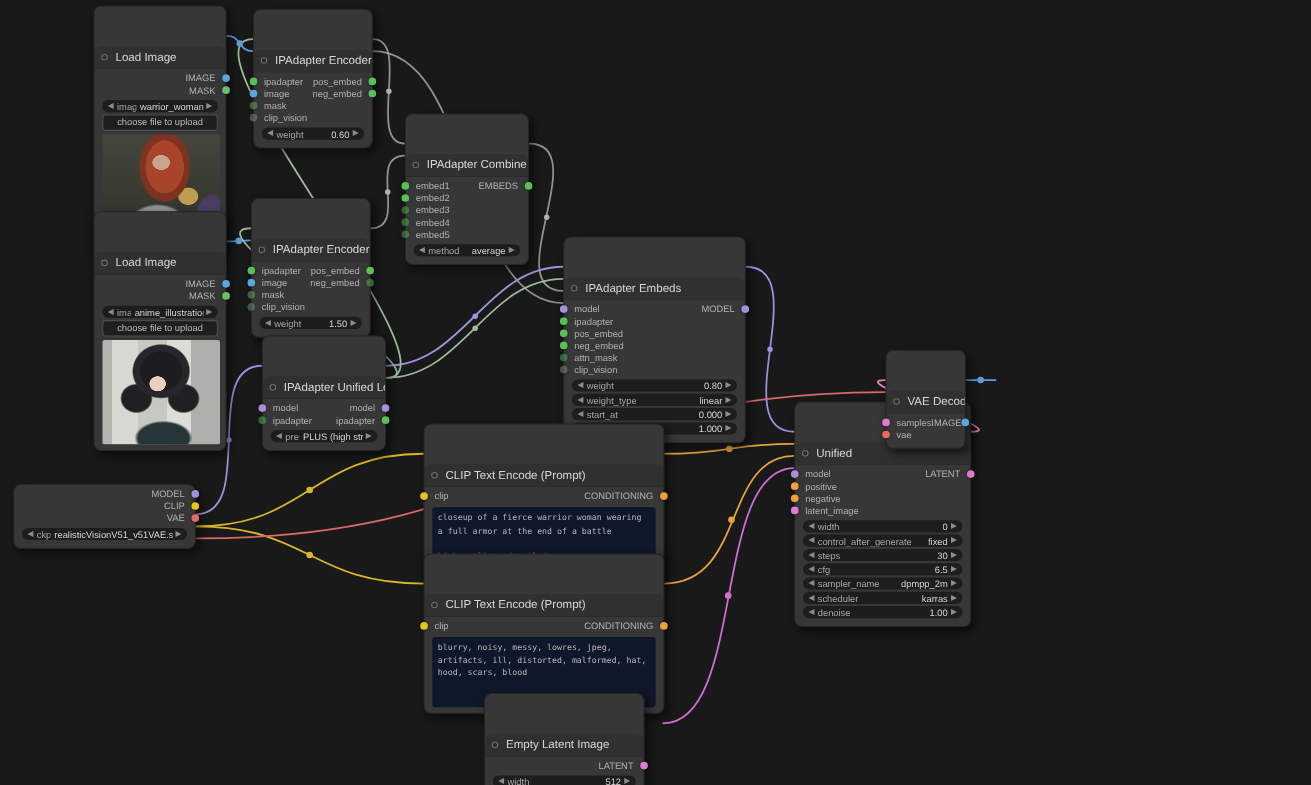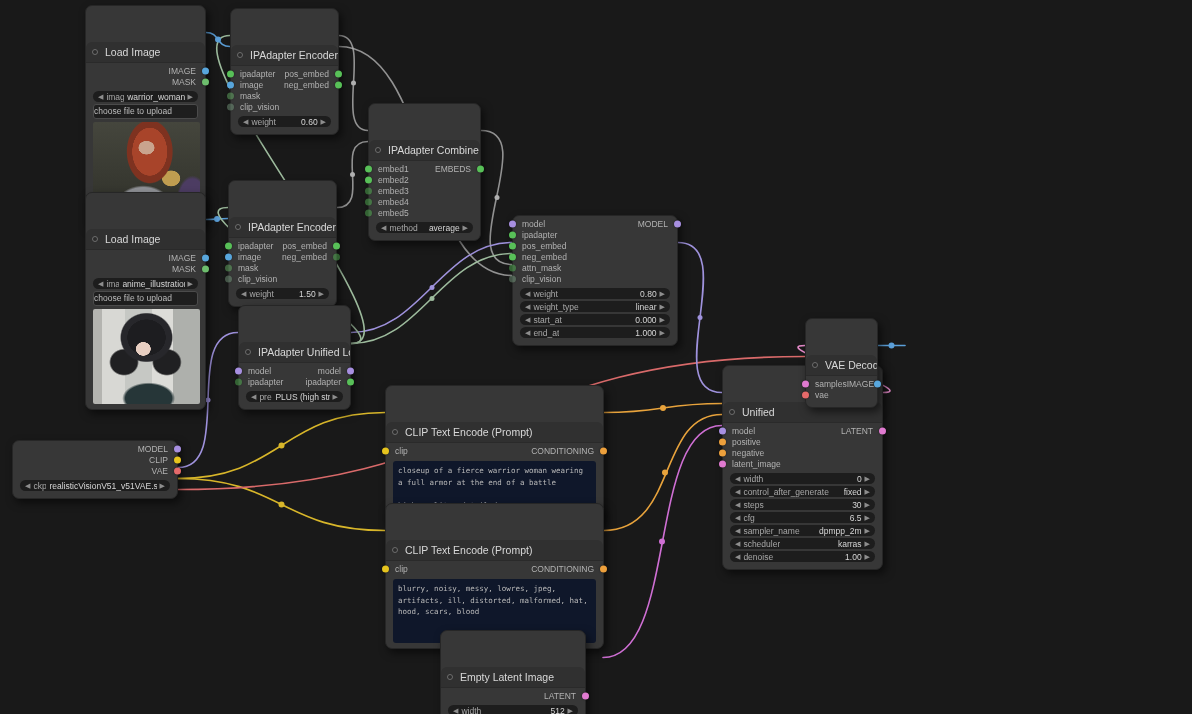--- a/index.html
+++ b/index.html
@@ -29,21 +29,21 @@
   .c-cvision{background:#7ba183;}
 
   .wdg{height:11px;margin:2px 7px;background:#1d1d1d;border-radius:6px;display:flex;align-items:center;
        gap:3px;padding:0 5px;font-size:8.5px;color:#a8a8a8;overflow:hidden;}
   .wdg .lbl{white-space:nowrap;overflow:hidden;flex:0 1 auto;}
   .wdg .lbl.squeeze{max-width:13px;}
   .wdg .val{margin-left:auto;color:#d6d6d6;white-space:nowrap;overflow:hidden;text-align:right;}
   .arr{color:#8d8d8d;font-size:7px;line-height:1;flex:0 0 auto;}
   .arr.l::before{content:"\25C0";} .arr.r::before{content:"\25B6";}
   .btn{height:13px;line-height:13px;margin:2px 7px;background:#1e1e1e;border:1px solid #4b4b4b;
-       border-radius:3px;font-size:8.5px;color:#bdbdbd;overflow:hidden;white-space:nowrap;}
+       border-radius:3px;text-align:center;font-size:8.5px;color:#bdbdbd;overflow:hidden;white-space:nowrap;}
   .ta{margin:3px 7px 0;background:#0f172a;border-radius:3px;padding:4px 5px;box-sizing:border-box;
       font-family:"DejaVu Sans Mono",monospace;font-size:7.5px;line-height:1.55;color:#b9b9b9;
       white-space:pre-wrap;overflow:hidden;}
   .preview{margin:3px 7px 0;border-radius:2px;}
 
   .pv-warrior{width:107px;height:99px;background:
     radial-gradient(ellipse 13px 11px at 50% 26%, #c9a48e 0 60%, rgba(0,0,0,0) 63%),
     radial-gradient(ellipse 32px 44px at 53% 30%, #a8442a 0 54%, #7e3220 55% 70%, rgba(0,0,0,0) 73%),
     radial-gradient(ellipse 15px 13px at 73% 57%, #bf9d50 0 58%, rgba(0,0,0,0) 63%),
     radial-gradient(ellipse 44px 32px at 47% 84%, #8f9196 0 55%, rgba(0,0,0,0) 62%),
@@ -295,20 +295,24 @@
   </div>
   <div class="wdg">
     <span class="arr l"></span>
     <span class="lbl squeeze">preset</span>
     <span class="val">PLUS (high strength)</span>
     <span class="arr r"></span>
   </div>
 </div>
 
 <div class="node" style="left:512px;top:215px;width:166px">
+  <div class="title">
+    <span class="tdot"></span>
+    <span>IPAdapter Embeds</span>
+  </div>
   <div class="ports">
     <div class="prow">
       <span class="pin in c-model"></span>
       <span>model</span>
       <span class="right">MODEL</span>
       <span class="pin out c-model"></span>
     </div>
     <div class="prow">
       <span class="pin in c-ipa"></span>
       <span>ipadapter</span>

